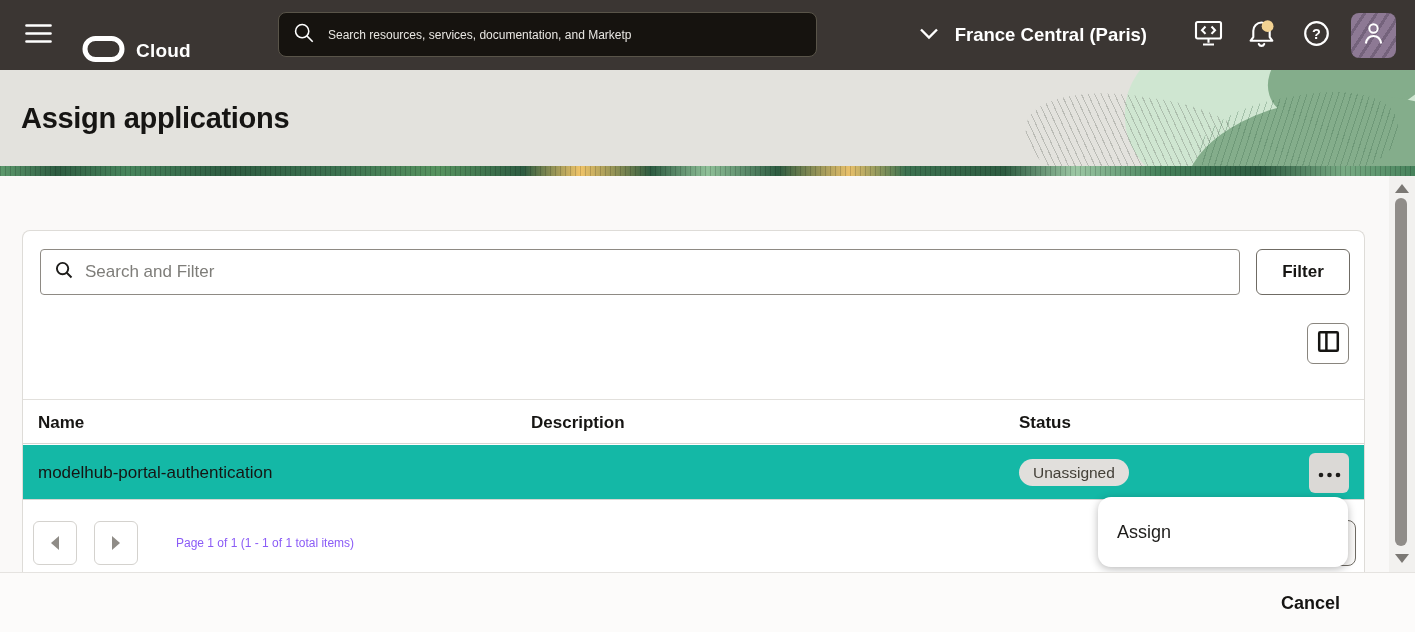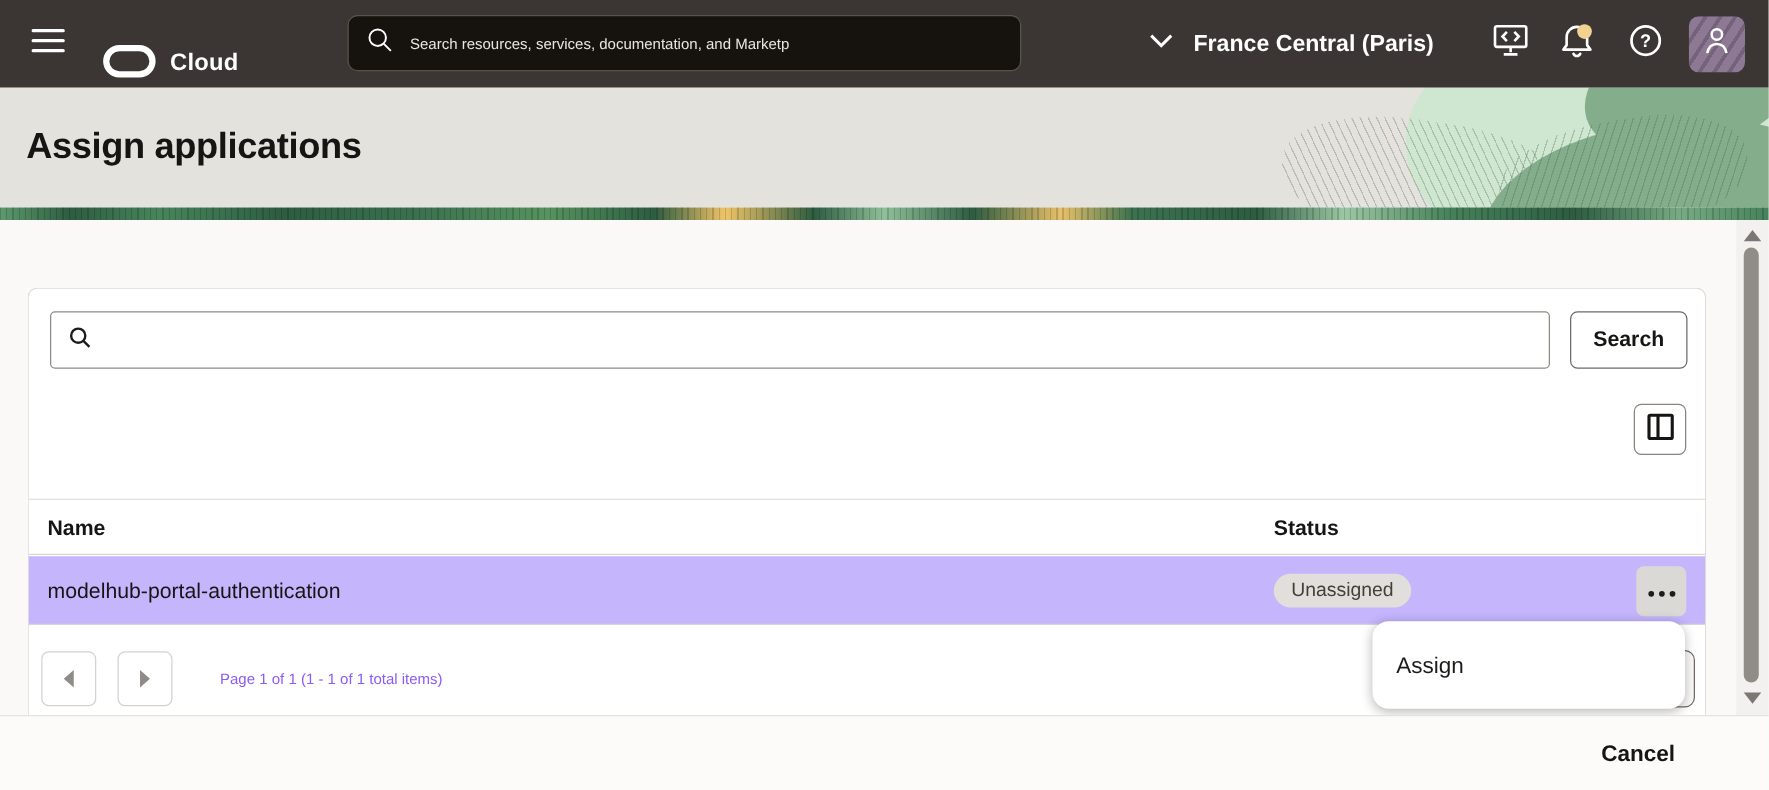--- a/index.html
+++ b/index.html
@@ -46,21 +46,21 @@
 
   .filter-input{position:absolute;left:17px;top:18px;width:1200px;height:46px;border:1px solid #8e8a84;border-radius:4px;background:#fff;display:flex;align-items:center;padding:0 13px;gap:11px;}
   .filter-input input{flex:1;border:none;outline:none;font-size:17px;font-family:inherit;color:#2f2d2a;}
   .filter-input input::placeholder{color:#7e7d79;opacity:1;}
   .search-btn{position:absolute;left:1233px;top:18px;width:94px;height:46px;background:#fff;border:1px solid #6f6b64;border-radius:6px;font-size:17px;font-weight:600;color:var(--text_primary,#161513);font-family:inherit;cursor:pointer;}
   .col-btn{position:absolute;left:1284px;top:92px;width:42px;height:41px;background:#fff;border:1px solid #89857e;border-radius:6px;display:flex;align-items:center;justify-content:center;cursor:pointer;}
 
   .thead{position:absolute;left:0;top:168px;width:100%;height:45px;border-top:1px solid #e2e0dc;border-bottom:1px solid #d8d6d2;}
   .th{position:absolute;top:0;height:45px;display:flex;align-items:center;font-size:17px;font-weight:bold;color:var(--text_primary,#161513);}
   .th-name{left:15px;} .th-desc{left:508px;} .th-status{left:996px;}
-  .trow{position:absolute;left:0;top:214px;width:100%;height:55px;background:#c4b5fd;border-bottom:1px solid #d8d6d2;}
+  .trow{position:absolute;left:0;top:214px;width:100%;height:55px;background:#14b8a6;border-bottom:1px solid #d8d6d2;}
   .td{position:absolute;top:0;height:55px;display:flex;align-items:center;font-size:17px;color:var(--text_primary,#161513);}
   .td-name{left:15px;} .td-desc{left:508px;}
   .status-badge{position:absolute;left:996px;top:14px;height:27px;padding:0 14px;background:var(--badge_bg,#e1dfdc);color:var(--badge_text,#444038);border-radius:14px;font-size:15.5px;display:flex;align-items:center;}
   .row-menu-btn{position:absolute;left:1286px;top:8px;width:40px;height:40px;background:#dbd9d6;border:none;border-radius:6px;display:flex;align-items:center;justify-content:center;cursor:pointer;}
 
   .pagination{position:absolute;left:0;top:290px;width:100%;height:46px;}
   .page-btn{position:absolute;top:0;width:44px;height:44px;background:#fff;border:1px solid #d4d2ce;border-radius:6px;display:flex;align-items:center;justify-content:center;cursor:pointer;}
   .page-prev{left:10px;} .page-next{left:71px;}
   .tri{width:0;height:0;border-top:7px solid transparent;border-bottom:7px solid transparent;}
   .tri-left{border-right:8px solid #8f8c87;} .tri-right{border-left:8px solid #8f8c87;}
@@ -172,34 +172,36 @@
 <div class="content">
   <div class="card">
 
     <div class="filter-input">
       <span>
         <svg width="20" height="20" viewBox="0 0 24 24" fill="none" stroke="#1d1c1a" stroke-width="2.3">
             <circle cx="10.3" cy="10.3" r="6.8"></circle>
             <path d="M15.3 15.3L21 21"></path>
           </svg>
       </span>
-    </div>
-    <button class="search-btn">Search</button>
+      <input type="text" placeholder="Search and Filter" style="">
+    </div>
+    <button class="search-btn">Filter</button>
 
     <div class="col-btn">
       <span>
         <svg width="23" height="23" viewBox="0 0 23 23" fill="none" stroke="#161513" stroke-width="2.5">
             <rect x="2.2" y="2.2" width="18.6" height="18.6" rx="1"></rect>
             <path d="M9.4 2.2v18.6"></path>
           </svg>
       </span>
     </div>
 
     <div class="thead">
       <div class="th th-name">Name</div>
+      <div class="th th-desc">Description</div>
       <div class="th th-status">Status</div>
     </div>
 
     <div class="trow">
       <div class="td td-name">modelhub-portal-authentication</div>
       <div class="status-badge">Unassigned</div>
       <button class="row-menu-btn">
         <span>
           <svg width="23" height="6" viewBox="0 0 23 6" fill="#1d1c1a">
               <circle cx="3" cy="3" r="2.3"></circle>

